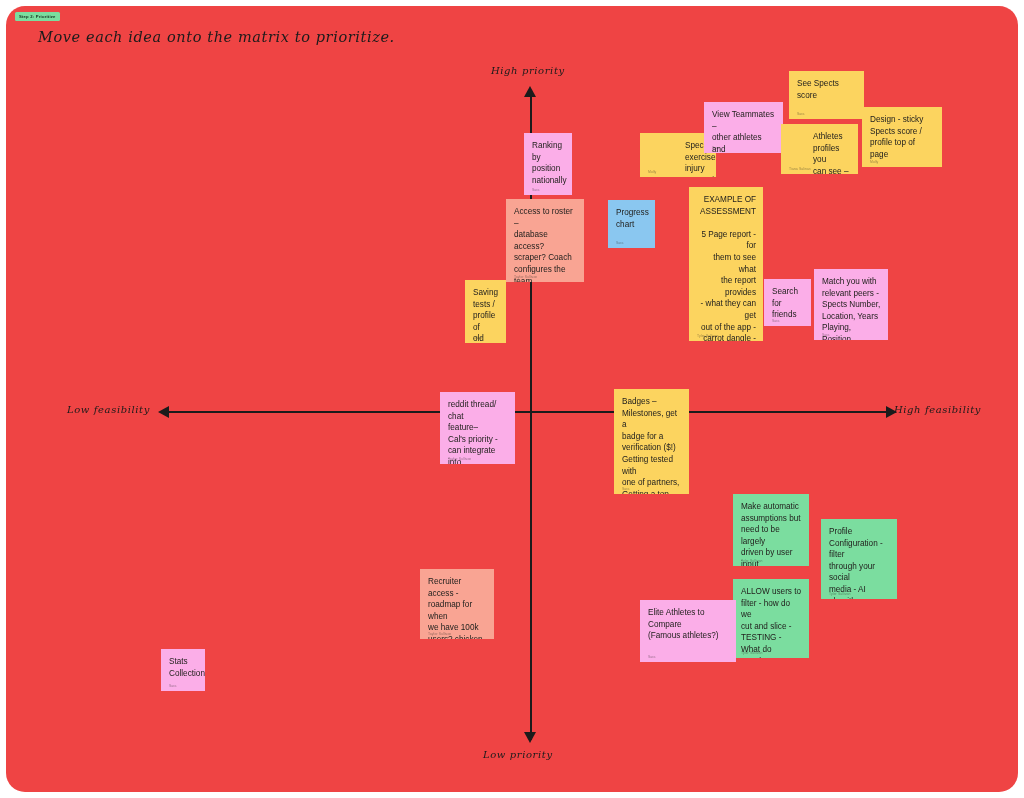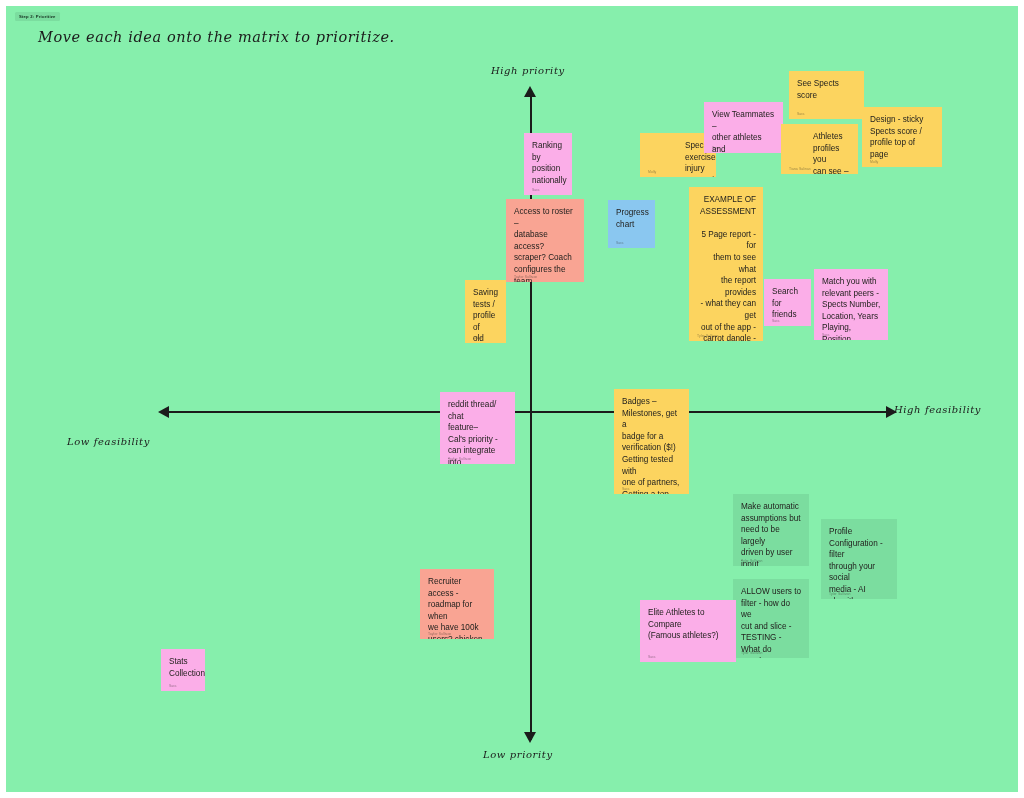--- a/index.html
+++ b/index.html
@@ -6,22 +6,23 @@
   html, body {
     width: 1024px; height: 798px;
     background: #ffffff;
     font-family: "Liberation Sans", sans-serif;
     overflow: hidden;
   }
   #board {
     position: absolute;
     left: 6px; top: 6px;
     width: 1012px; height: 786px;
-    background: #86efac;
+    background: #ef4444;
     overflow: hidden;
+    border-radius: 19px;
   }
   
   #step-badge {
     position: absolute;
     left: 9px; top: 6px;
     background: #7BDD9F;
     color: #14301f;
     font-size: 4.2px;
     font-weight: bold;
     letter-spacing: .2px;
@@ -67,21 +68,21 @@
   }
   #arrow-right {
     left: 880px; top: 399.5px;
     border-top: 6.5px solid transparent;
     border-bottom: 6.5px solid transparent;
     border-left: 11px solid #1b1b1b;
   }
   .axis-label { position: absolute; font-size: 10px; white-space: nowrap; }
   #label-high-priority { left: 485px; top: 59px; }
   #label-low-priority  { left: 477px; top: 743px; }
-  #label-low-feas      { left: 61px;  top: 398px; margin-top: 32px; }
+  #label-low-feas      { left: 61px;  top: 398px; }
   #label-high-feas     { left: 888px; top: 398px; }
 
   
   .note {
     position: absolute;
     padding: 7px 7px 4px 8px;
     font-size: 8.2px;
     line-height: 11.6px;
     color: #23221f;
     white-space: pre-line;

